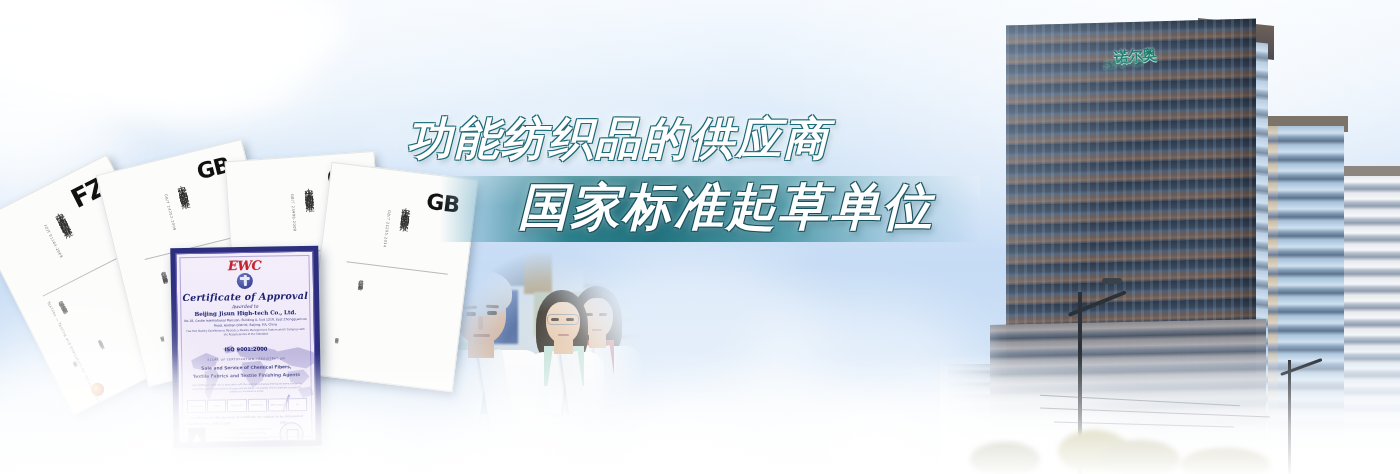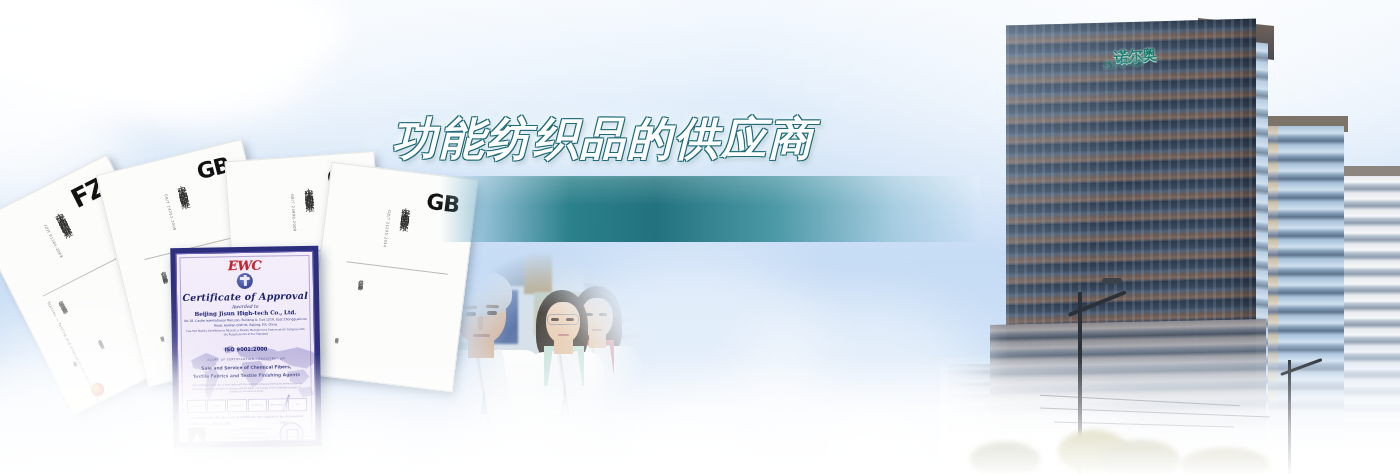--- a/index.html
+++ b/index.html
@@ -511,21 +511,21 @@
   .headline { position:absolute; left:0; top:0; width:1400px; height:474px; pointer-events:none; }
   .hl {
     position:absolute;
     font-family:"DejaVu Sans", sans-serif;
     font-weight:bold; font-style:italic;
     color:#ffffff;
     white-space:nowrap;
     letter-spacing:2px;
   }
   .hl1 {
-    left:392px; top:116px; font-size:45px; line-height:1;
+    left:407px; top:116px; font-size:45px; line-height:1;
     text-shadow:
       -1px -1px 0 #1e6b78,  1px -1px 0 #1e6b78,
       -1px  1px 0 #1e6b78,  1px  1px 0 #1e6b78,
        0 0 10px rgba(255,255,255,.95),
        0 0 20px rgba(210,238,245,.75),
        2px 3px 5px rgba(20,70,85,.35);
   }
   .hl2 {
     left:518px; top:182px; font-size:50px; line-height:1;
     text-shadow:
@@ -775,15 +775,16 @@
   <div class="cloud faint c17"></div>
   <div class="cloud soft  c18"></div>
   <div class="bottom-haze"></div>
 
   <div class="band"></div>
   <div class="band-hi"></div>
 
   <div class="headline">
     <div class="hl1-halo"></div>
     <div class="hl hl1">功能纺织品的供应商</div>
+    <div class="hl hl2">国家标准起草单位</div>
   </div>
 
 </div>
 
 </body></html>

